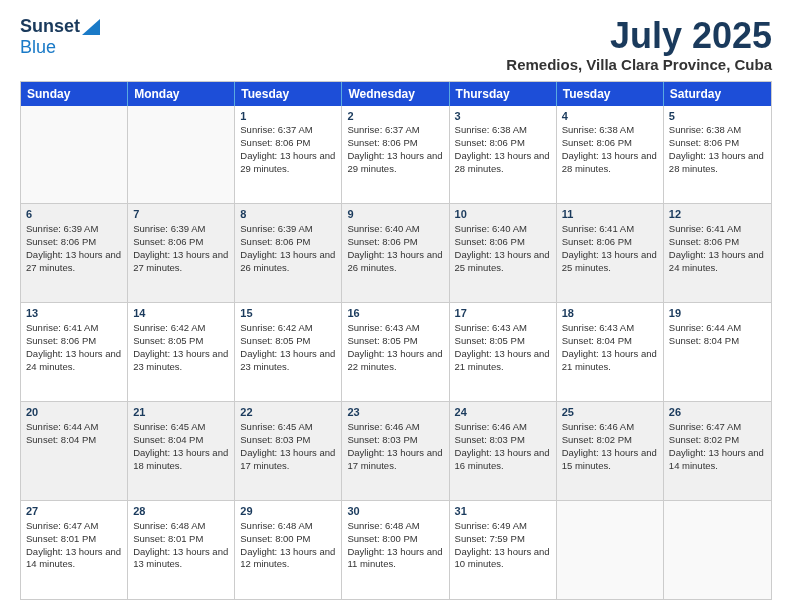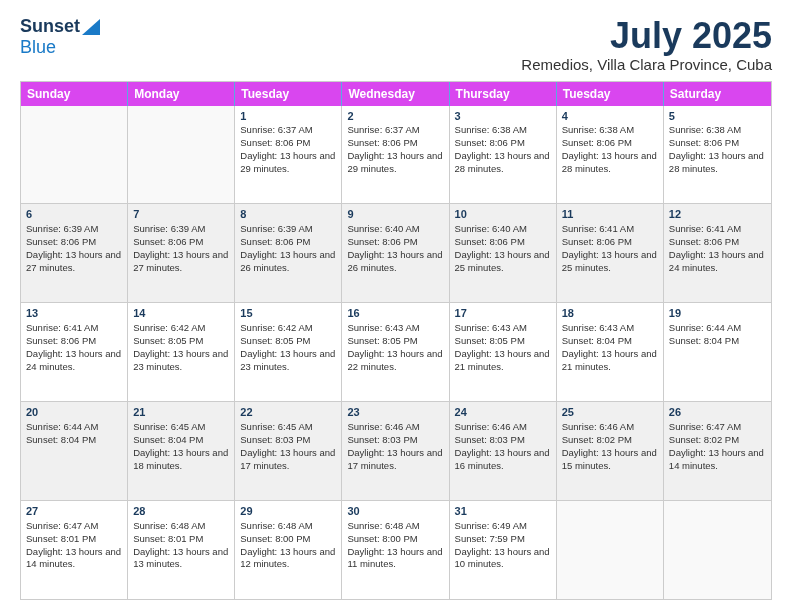--- a/index.html
+++ b/index.html
@@ -37,33 +37,33 @@
     }
     .month-title {
       font-size: 36px;
       font-weight: bold;
       color: #1a3a5c;
       line-height: 1.1;
     }
     .location-title {
       font-size: 15px;
       color: #333;
-      font-weight: normal;
+      font-weight: bold;
       margin-left: 28px;
     }
     .calendar {
       flex: 1;
       display: flex;
       flex-direction: column;
       border: 1px solid #ccc;
     }
     .cal-header {
       display: grid;
       grid-template-columns: repeat(7, 1fr);
-      background: #d946ef;
+      background: #1d4ed8;
     }
     .cal-header-cell {
       color: #fff;
       font-size: 12px;
       font-weight: bold;
       padding: 5px 6px;
       text-align: left;
       border-right: 1px solid #5aaae0;
     }
     .cal-header-cell:last-child {

